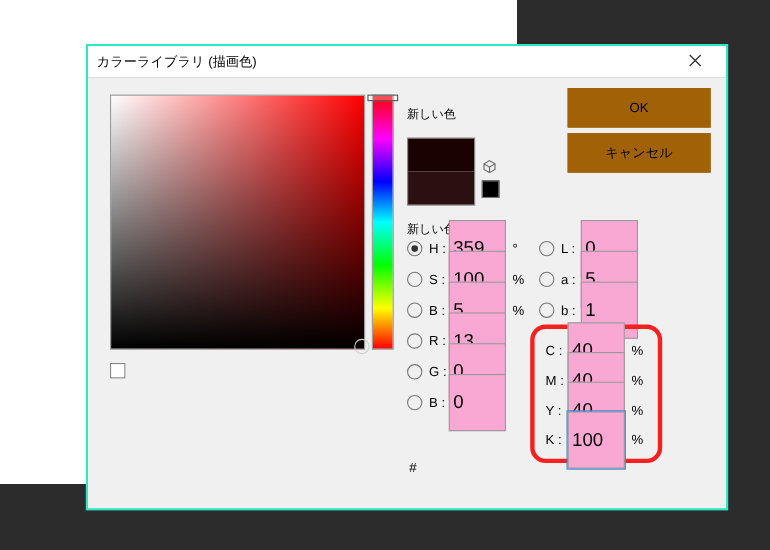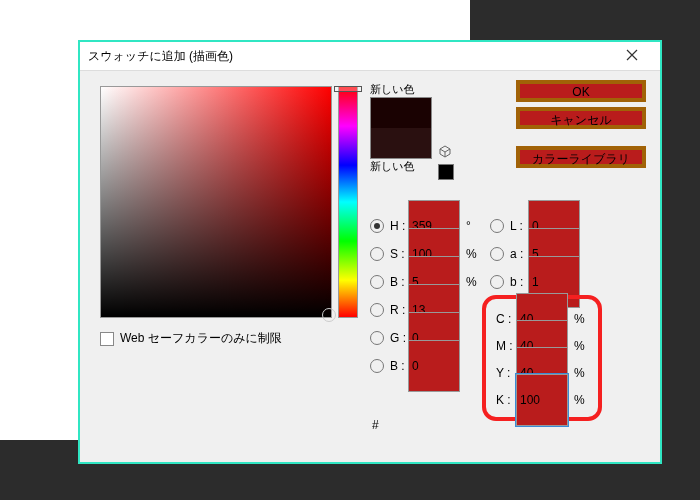--- a/index.html
+++ b/index.html
@@ -106,21 +106,21 @@
     position: absolute;
     left: 290px; top: 12px;
   }
   .swatch-box {
     border: 1px solid #888;
     width: 60px;
   }
   .swatch-half {
     height: 30px;
   }
-  .swatch-label { font-size: 11px; margin: 0 0; }
+  .swatch-label { font-size: 11px; margin: 14px 0; }
   .cube-icon {
     position: absolute;
     left: 68px;
     top: 62px;
     width: 14px;
     height: 14px;
     color: #666;
   }
   .mini-sw {
     position: absolute;
@@ -129,24 +129,24 @@
     width: 14px; height: 14px;
     border: 1px solid #777;
     background: #000;
   }
 
   
   .btns { position: absolute; right: 14px; top: 10px; width: 130px; }
   .btn {
     display: block;
     width: 100%;
-    height: 22px;
+    height: 36px;
     margin-bottom: 5px;
-    background: #b91c1c;
-    border: 4px solid #a16207;
+    background: #a16207;
+    border: 7px solid #a16207;
     font-size: 12px;
     cursor: pointer;
     font-family: inherit;
   }
   .spacer6 { height: 6px; }
 
   
   .vals {
     position: absolute;
     left: 290px;
@@ -176,22 +176,22 @@
     content: "";
     width: 6px; height: 6px;
     background: #333;
     border-radius: 50%;
   }
   .lbl { width: 18px; text-align: left; }
   .inp {
     width: 44px;
     height: 18px;
     border: 1px solid #999;
-    background: #b91c1c;
-    font-size: 12px;
+    background: #f9a8d4;
+    font-size: 17px;
     padding: 16px 3px;
     font-family: inherit;
   }
   .unit { margin-left: 6px; width: 14px; }
 
   
   .cmyk {
     position: absolute;
     left: 402px;
     top: 225px;
@@ -231,21 +231,21 @@
 </head>
 <body>
 
 <div class="bg-dark"></div>
 <div class="bg-dark2"></div>
 
 <div class="mint-border">
 <div class="dialog">
 
   <div class="titlebar">
-    <span class="title">スウォッチに追加 (描画色)</span>
+    <span class="title">カラーライブラリ (描画色)</span>
     <span class="close-btn">
       <svg width="12" height="12" viewBox="0 0 12 12">
             <path d="M1 1 L11 11 M11 1 L1 11" stroke="#333" stroke-width="1.2" fill="none"></path>
           </svg>
     </span>
   </div>
 
   <div class="content">
 
     <div class="color-field">
@@ -269,21 +269,20 @@
             </svg>
       </span>
       <div class="mini-sw"></div>
     </div>
 
     <div class="btns">
       <button class="btn">OK</button>
       <button class="btn">キャンセル</button>
       <div class="spacer6"></div>
       <div class="spacer6"></div>
-      <button class="btn">カラーライブラリ</button>
     </div>
 
     <div class="vals">
       <div class="row">
         <span class="radio checked"></span>
         <span class="lbl">H :</span>
         <input class="inp" value="359" style="">
         <span class="unit">°</span>
       </div>
       <div class="row">
@@ -358,18 +357,17 @@
         <span class="unit">%</span>
       </div>
     </div>
 
     <div class="hexrow">
       <span style="margin-right:8px">#</span>
     </div>
 
     <div class="websafe">
       <span class="chk"></span>
-      <span>Web セーフカラーのみに制限</span>
     </div>
 
   </div>
 </div>
 </div>
 
 </body></html>

